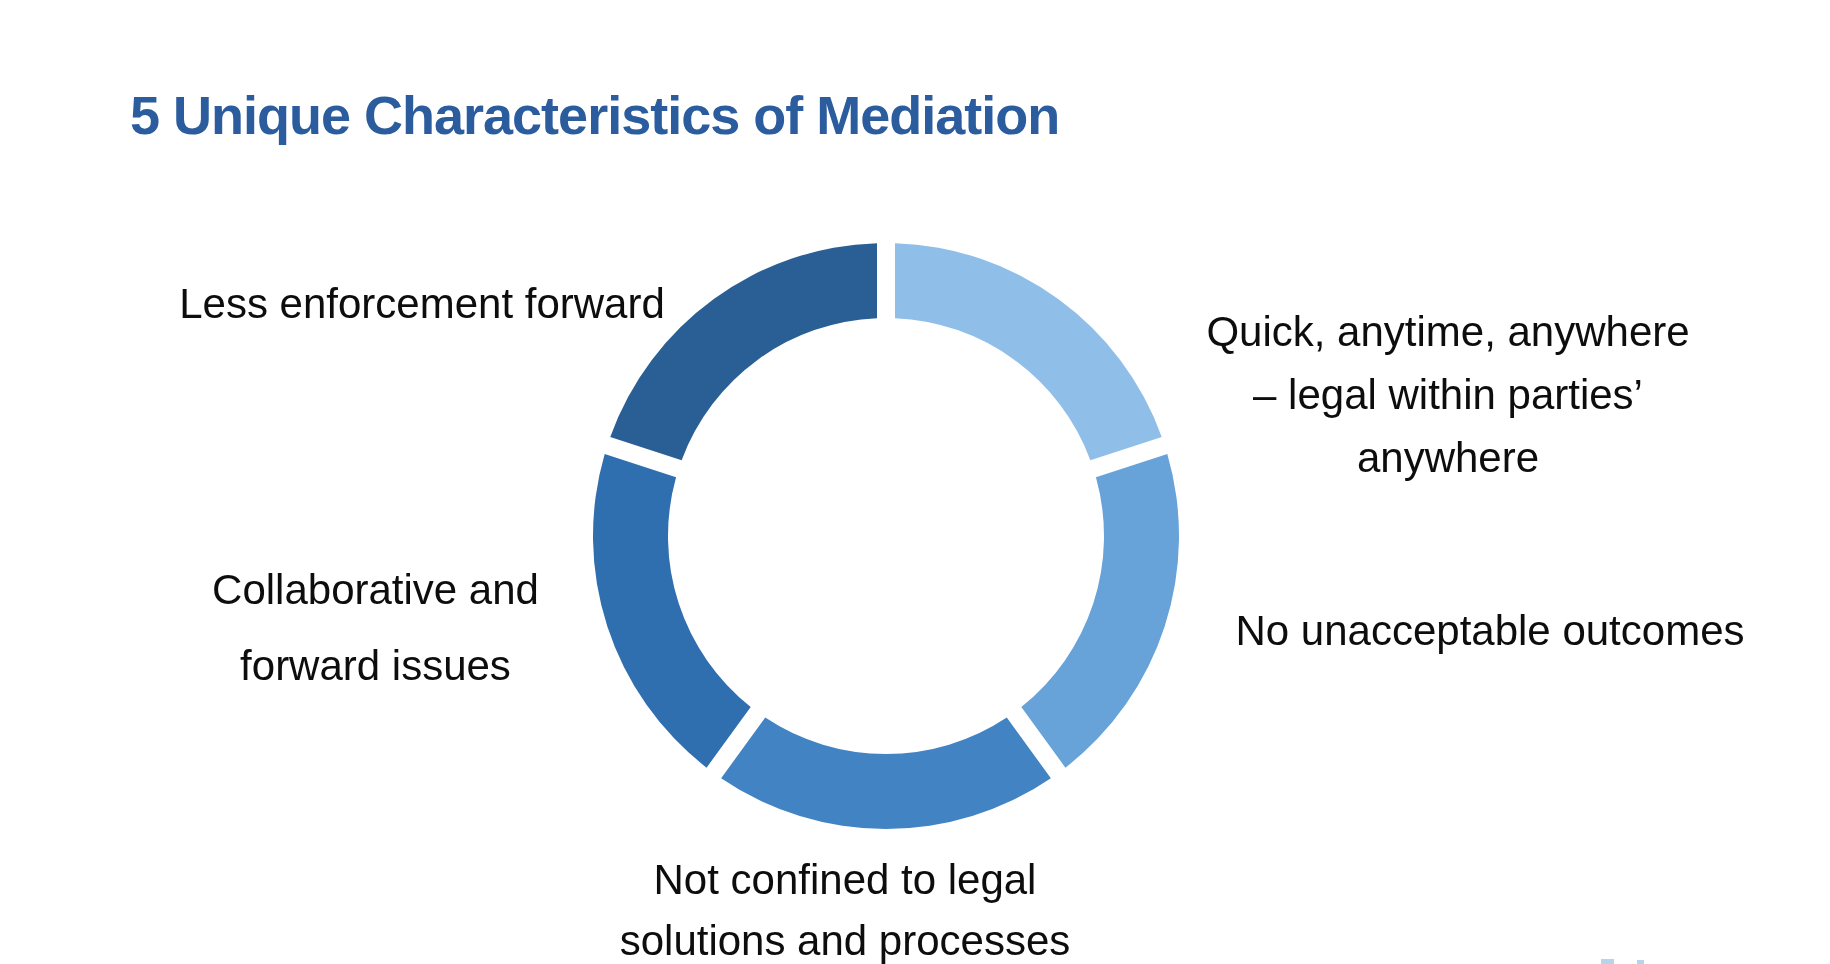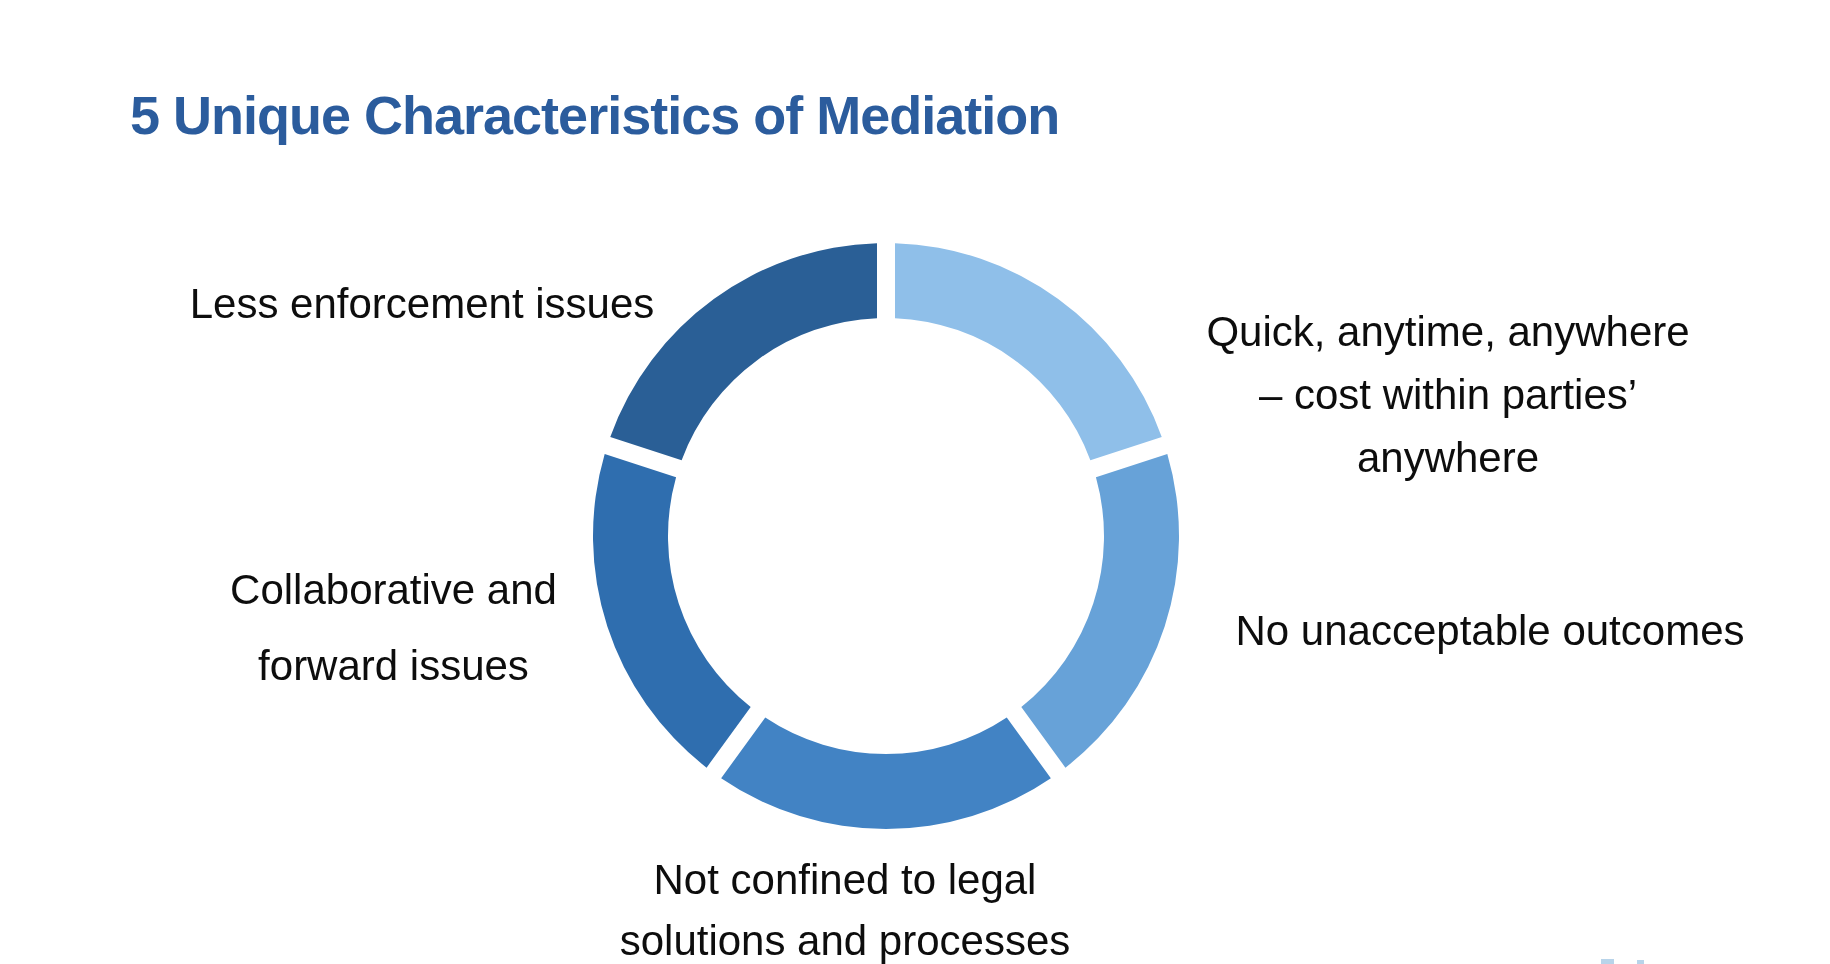--- a/index.html
+++ b/index.html
@@ -37,21 +37,21 @@
   .label {
     position: absolute;
     color: #0d0d0d;
     font-size: 42px;
     line-height: 1.5;
     text-align: center;
   }
   .label-less-enforcement { left: 122px; top: 272px; width: 600px; }
   .label-quick            { left: 1148px; top: 256px; width: 600px; margin-top: 44px; }
   .label-no-unacceptable  { left: 1150px; top: 599px; width: 680px; }
-  .label-collaborative    { left: 146px; top: 552px; width: 495px; line-height: 1.8; }
+  .label-collaborative    { left: 128px; top: 552px; width: 495px; line-height: 1.8; }
   .label-not-confined     { left: 545px; top: 850px; width: 600px; line-height: 1.45; }
   .cutoff-artifact {
     position: absolute;
     bottom: 0;
     left: 1598px;
     width: 60px;
     height: 6px;
   }
   .cutoff-artifact span {
     position: absolute;
@@ -72,26 +72,26 @@
     <g id="donut-segments">
         <path d="M 895.00 243.14 A 293 293 0 0 1 1161.75 436.94 L 1090.37 460.13 A 218 218 0 0 0 895.00 318.19 Z" fill="#8FBFE9"></path>
         <path d="M 1167.31 454.06 A 293 293 0 0 1 1065.42 767.64 L 1021.31 706.93 A 218 218 0 0 0 1095.93 477.25 Z" fill="#67A2D8"></path>
         <path d="M 1050.86 778.22 A 293 293 0 0 1 721.14 778.22 L 765.25 717.51 A 218 218 0 0 0 1006.75 717.51 Z" fill="#4283C4"></path>
         <path d="M 706.58 767.64 A 293 293 0 0 1 604.69 454.06 L 676.07 477.25 A 218 218 0 0 0 750.69 706.93 Z" fill="#2F6EAF"></path>
         <path d="M 610.25 436.94 A 293 293 0 0 1 877.00 243.14 L 877.00 318.19 A 218 218 0 0 0 681.63 460.13 Z" fill="#2A5F96"></path>
       </g>
   </svg>
 
   <div class="label label-less-enforcement">
-    <div>Less enforcement issues</div>
+    <div>Less enforcement forward</div>
   </div>
 
   <div class="label label-quick">
     <div>Quick, anytime, anywhere</div>
-    <div>– cost within parties’</div>
+    <div>– legal within parties’</div>
     <div>anywhere</div>
   </div>
 
   <div class="label label-no-unacceptable">
     <div>No unacceptable outcomes</div>
   </div>
 
   <div class="label label-collaborative">
     <div>Collaborative and</div>
     <div>forward issues</div>

